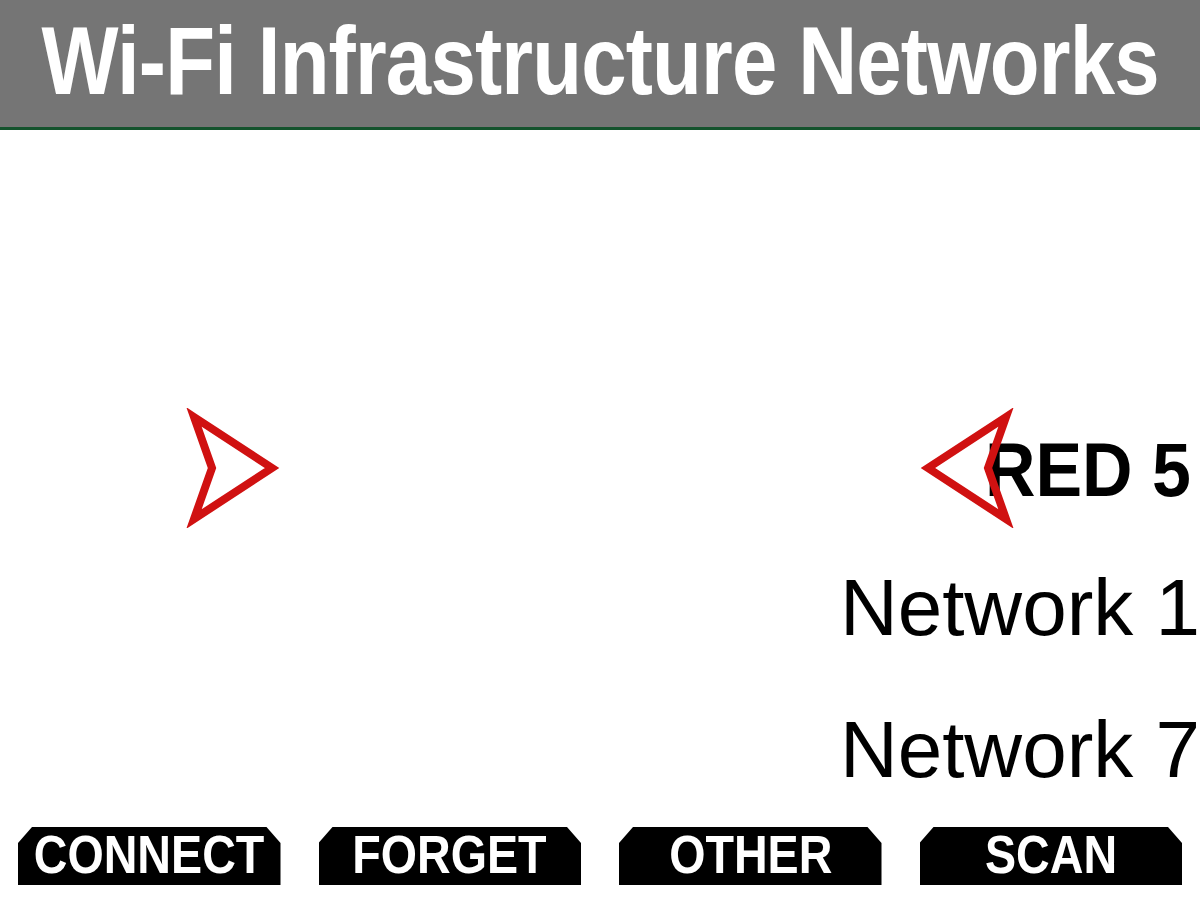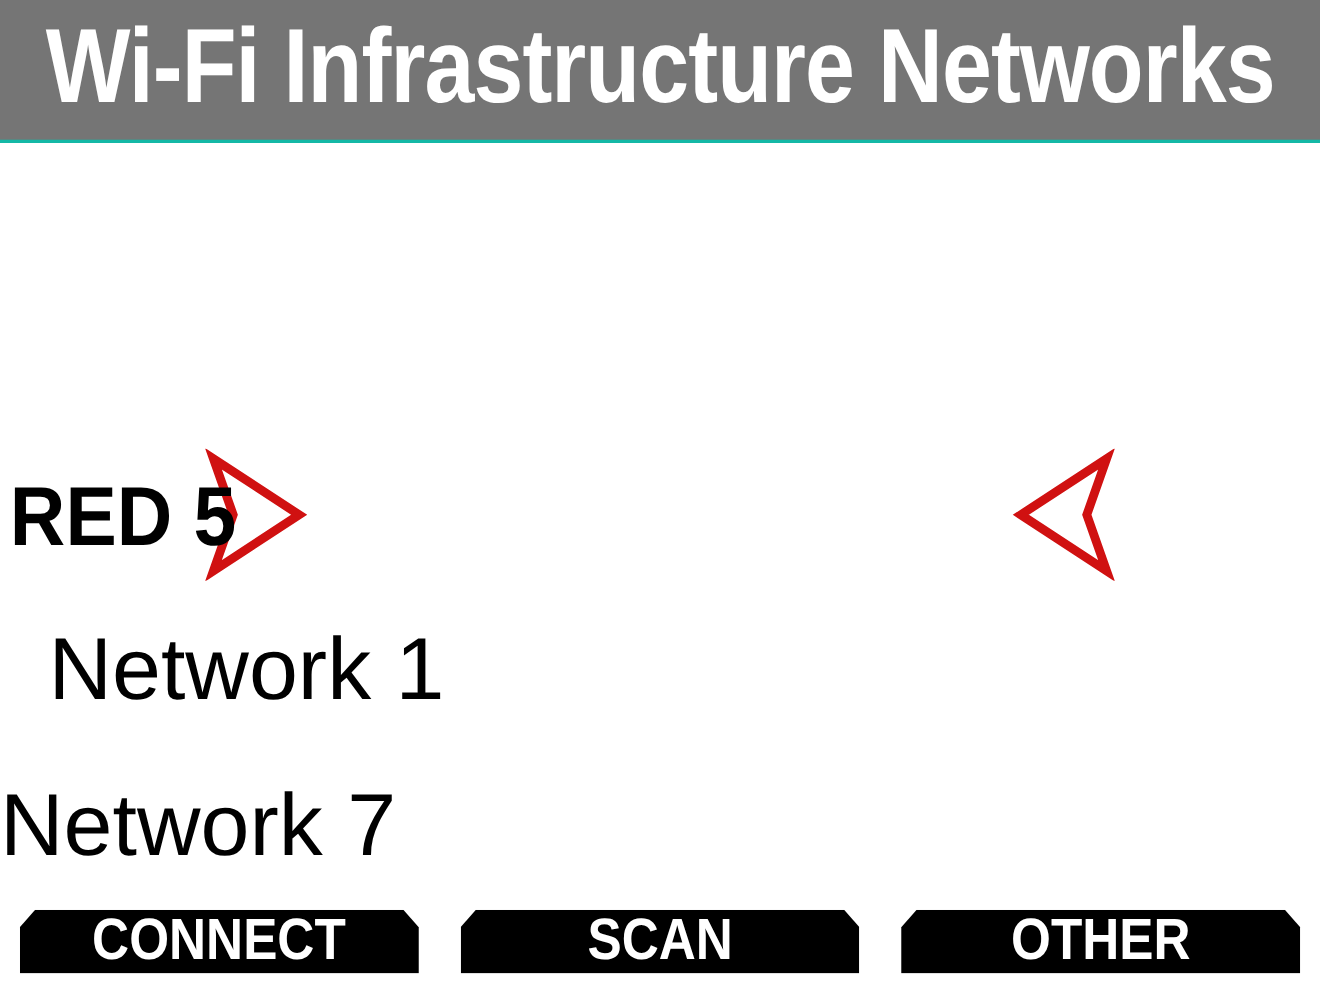--- a/index.html
+++ b/index.html
@@ -18,21 +18,21 @@
     width: 1200px;
     height: 900px;
   }
 
   
   .header {
     position: absolute;
     top: 0; left: 0; right: 0;
     height: 130px;
     background: var(--header-bg, #757575);
-    border-bottom: 3px solid #14b8a6;
+    border-bottom: 3px solid #14532d;
     box-sizing: border-box;
     display: flex;
     align-items: center;
     justify-content: center;
     overflow: hidden;
   }
   .header-title {
     color: var(--header-text, #ffffff);
     font-weight: bold;
     font-size: 96px;
@@ -43,21 +43,21 @@
     letter-spacing: -1px;
     padding-bottom: 6px;
   }
 
   
   .row {
     position: absolute;
     left: 0; right: 0;
     display: flex;
     align-items: center;
-    justify-content: flex-start;
+    justify-content: flex-end;
     color: var(--list-text, #000000);
     white-space: nowrap;
   }
   .row-selected {
     top: 404px;
     height: 130px;
   }
   .selected-label {
     font-weight: bold;
     font-size: 76px;
@@ -144,20 +144,23 @@
 
   <div class="row row-net2">
     <span>Network 7</span>
   </div>
 
   <div class="action-bar">
     <button class="action-button">
       <span class="btn-label">CONNECT</span>
     </button>
     <button class="action-button">
-      <span class="btn-label">SCAN</span>
+      <span class="btn-label">FORGET</span>
     </button>
     <button class="action-button">
       <span class="btn-label">OTHER</span>
+    </button>
+    <button class="action-button">
+      <span class="btn-label">SCAN</span>
     </button>
   </div>
 
 </div>
 
 </body></html>

